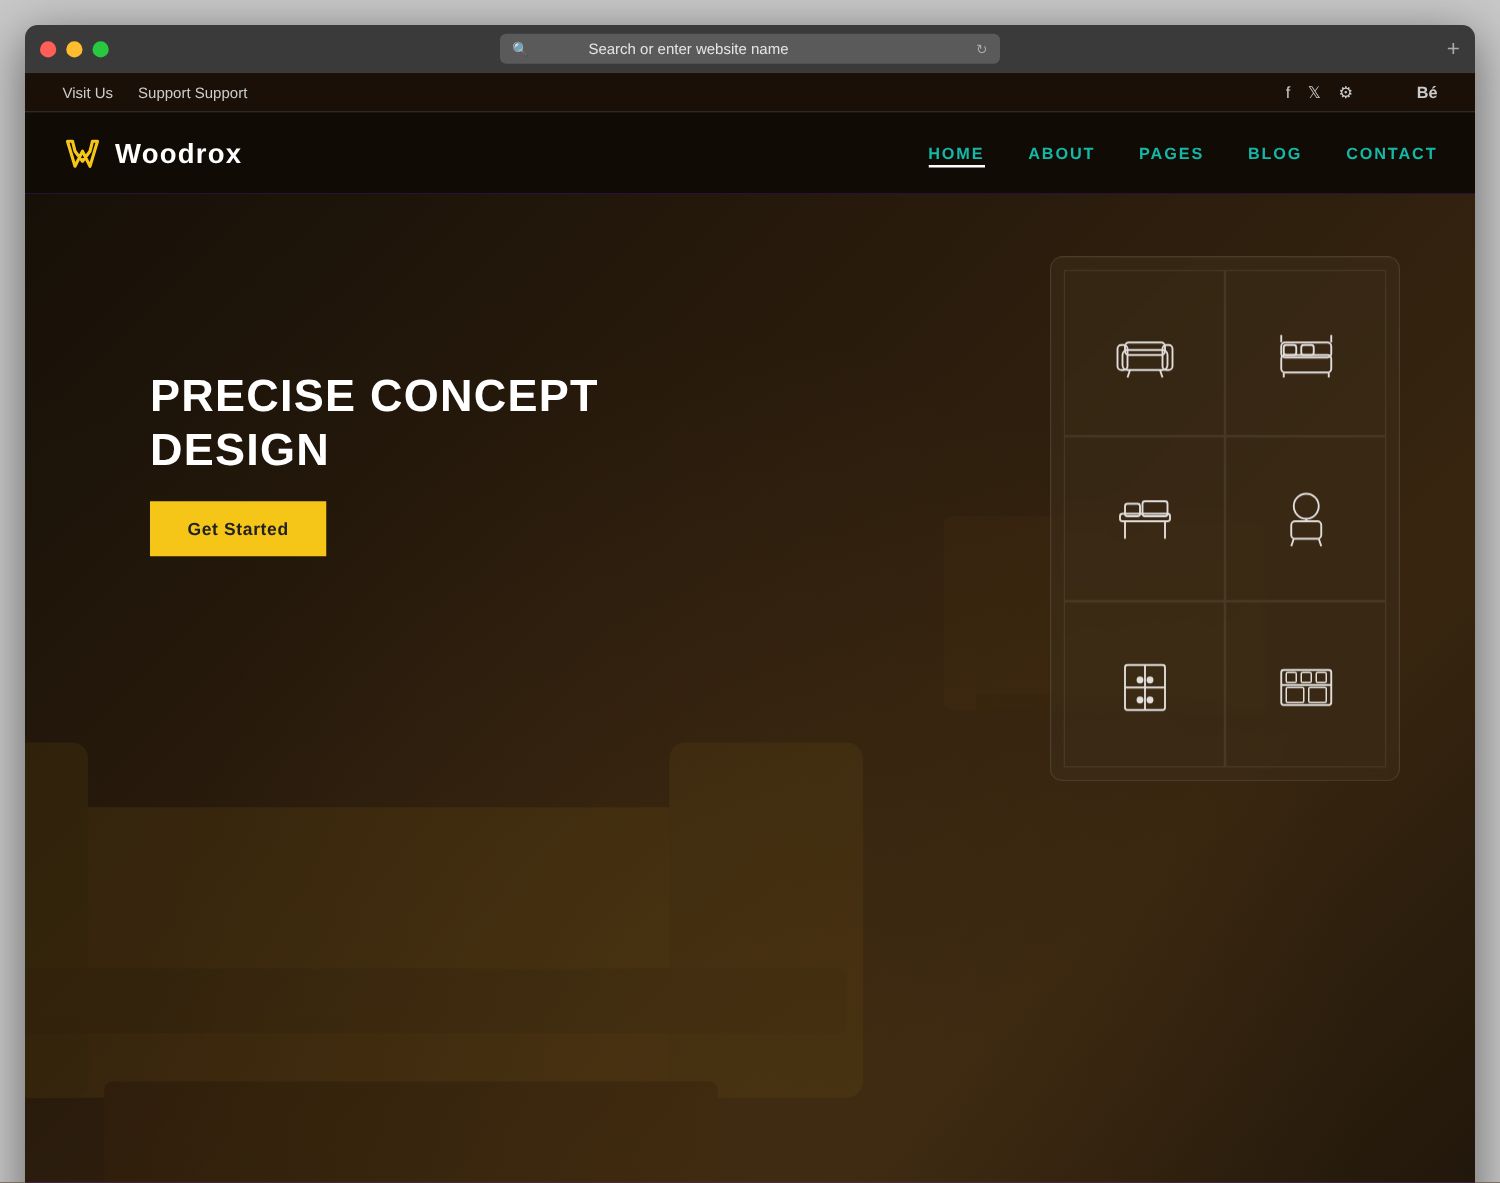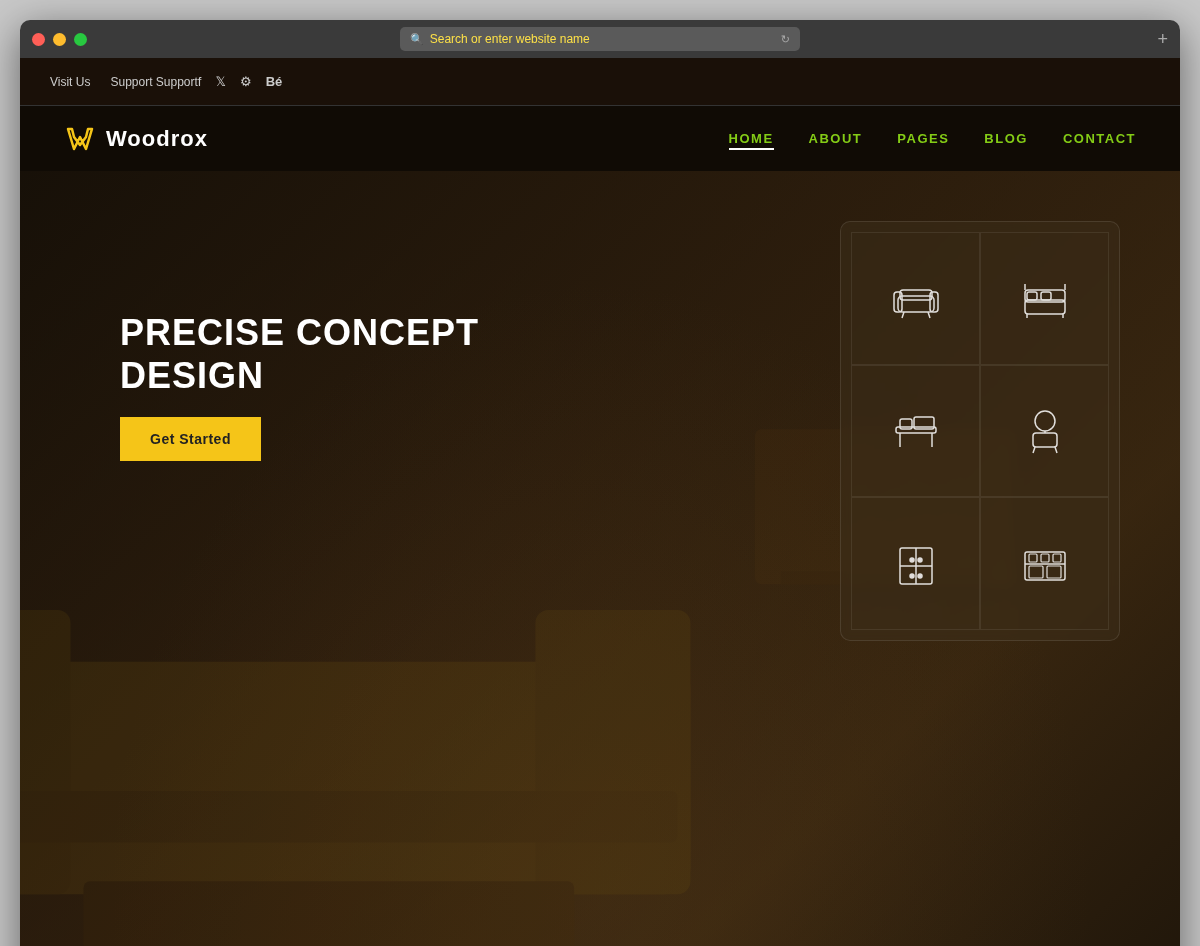--- a/index.html
+++ b/index.html
@@ -56,23 +56,24 @@
       padding: 0 10px;
       gap: 6px;
     }
 
     .mac-urlbar-search-icon {
       color: #aaa;
       font-size: 11px;
     }
 
     .mac-urlbar-text {
-      color: #fde047;
+      color: #e5e5e5;
       font-size: 12px;
       flex: 1;
+      margin-left: 41px;
     }
 
     .mac-urlbar-reload {
       color: #aaa;
       font-size: 11px;
     }
 
     .mac-add-btn {
       position: absolute;
       right: 12px;
@@ -83,23 +84,24 @@
     
     .website {
       background: #1a1008;
     }
 
     
     .utility-bar {
       background: #1a1008;
       border-bottom: 1px solid #333;
       padding: 0 30px;
-      height: 48px;
-      display: flex;
-      align-items: center;
+      height: 32px;
+      display: flex;
+      align-items: center;
+      justify-content: space-between;
     }
 
     .utility-links {
       display: flex;
       gap: 20px;
     }
 
     .utility-link {
       color: #ccc;
       font-size: 12px;
@@ -115,21 +117,21 @@
 
     .social-icon {
       color: #ccc;
       font-size: 13px;
       cursor: pointer;
     }
 
     
     .main-nav {
       background: rgba(15, 10, 5, 0.85);
-      padding: 0 44px;
+      padding: 0 30px;
       height: 65px;
       display: flex;
       align-items: center;
       justify-content: space-between;
     }
 
     .logo {
       display: flex;
       align-items: center;
       gap: 10px;
@@ -147,21 +149,21 @@
       letter-spacing: 1px;
     }
 
     .nav-links {
       display: flex;
       gap: 35px;
       align-items: center;
     }
 
     .nav-link {
-      color: #84cc16;
+      color: #14b8a6;
       font-size: 13px;
       font-weight: 600;
       letter-spacing: 1.5px;
       text-transform: uppercase;
       cursor: pointer;
       text-decoration: none;
     }
 
     .nav-link.active {
       position: relative;
@@ -312,21 +314,21 @@
 
     <div class="utility-bar">
       <div class="utility-links">
         <a class="utility-link">Visit Us</a>
         <a class="utility-link">Support Support</a>
       </div>
       <div class="utility-socials">
         <span class="social-icon">f</span>
         <span class="social-icon">𝕏</span>
         <span class="social-icon">⚙</span>
-        <span class="social-icon" style="font-weight:bold;">Bé</span>
+        <span class="social-icon" style="font-weight:bold;margin-left:37px;">Bé</span>
       </div>
     </div>
 
     <nav class="main-nav">
       <div class="logo">
 
         <svg class="logo-icon" viewBox="0 0 32 32">
           <polygon points="4,6 10,26 16,14 22,26 28,6 24,6 22,14 16,22 10,14 8,6" fill="none" stroke="#f5c518" stroke-width="2.5" stroke-linejoin="round"></polygon>
         </svg>
         <span class="logo-text">Woodrox</span>

